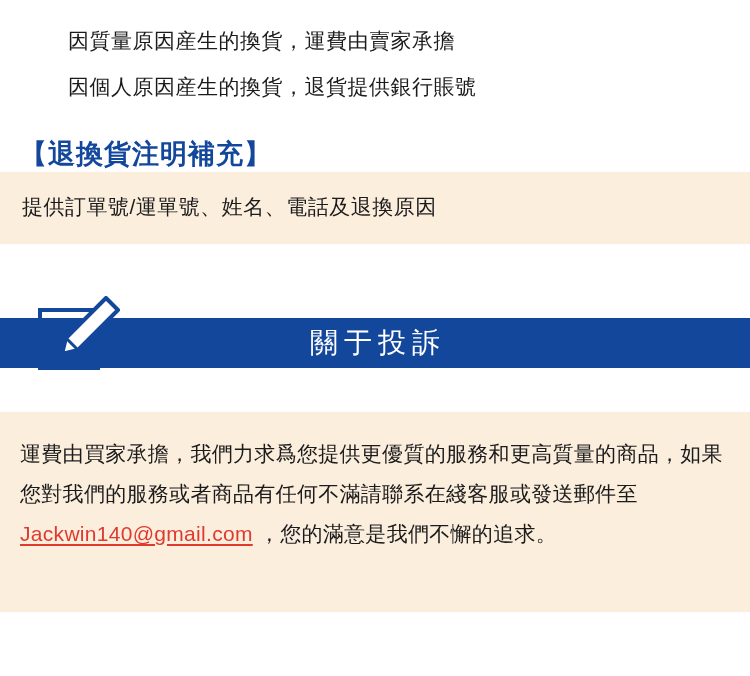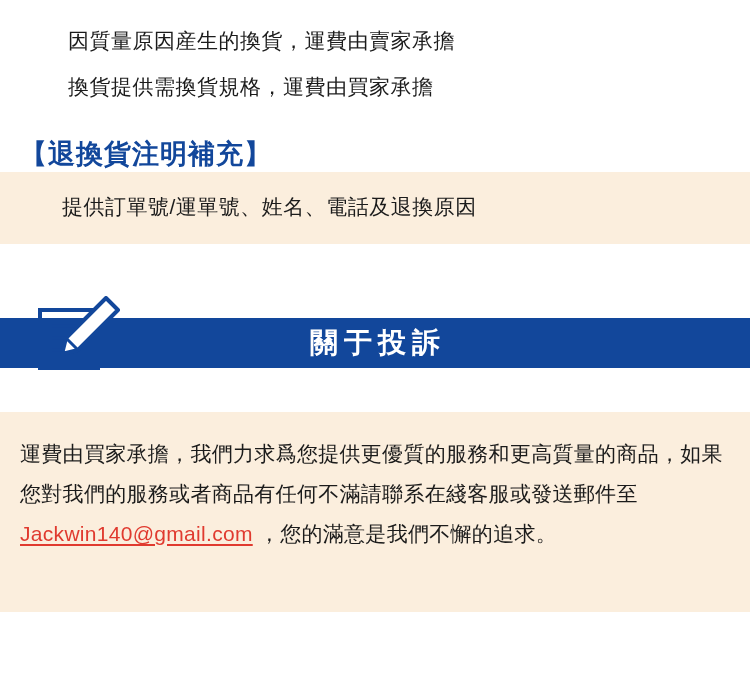--- a/index.html
+++ b/index.html
@@ -49,21 +49,20 @@
     background: #fbeedd;
     padding: 16px 0 18px 0;
   }
   .cream-line {
     font-size: 21px;
     line-height: 38px;
     color: #1b1b1b;
     padding-left: 22px;
     letter-spacing: 0.5px;
     white-space: nowrap;
-    margin-left: 40px;
   }
 
   
   .banner-wrap {
     position: relative;
     margin-top: 52px;
     height: 80px;
   }
   .banner-bar {
     position: absolute;
@@ -72,21 +71,21 @@
     width: 750px;
     height: 50px;
     background: #12479b;
     display: flex;
     align-items: center;
     justify-content: center;
   }
   .banner-title {
     color: #ffffff;
     font-size: 28px;
-    font-weight: bold;
+    font-weight: normal;
     letter-spacing: 6px;
     padding-left: 6px;
   }
   .pencil-icon {
     position: absolute;
     left: 36px;
     top: 0;
     width: 86px;
     height: 78px;
     z-index: 3;
@@ -112,21 +111,21 @@
     text-align: right;
   }
 </style>
 </head>
 <body>
 
 <div class="page">
 
   <div class="policy-lines">
     <div class="policy-line">因質量原因産生的換貨，運費由賣家承擔</div>
-    <div class="policy-line">換貨提供需換貨規格，運費由買家承擔</div>
+    <div class="policy-line">因個人原因産生的換貨，退貨提供銀行賬號</div>
   </div>
 
   <div class="section-heading">【退換貨注明補充】</div>
 
   <div class="cream-block">
     <div class="cream-line">提供訂單號/運單號、姓名、電話及退換原因</div>
   </div>
 
   <div class="banner-wrap">
     <div class="banner-bar">

